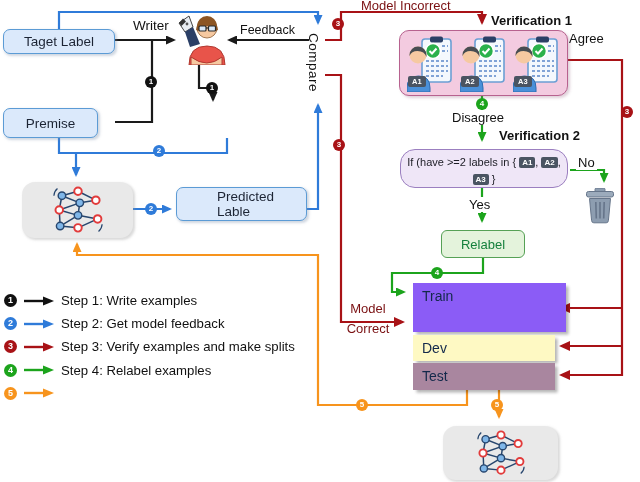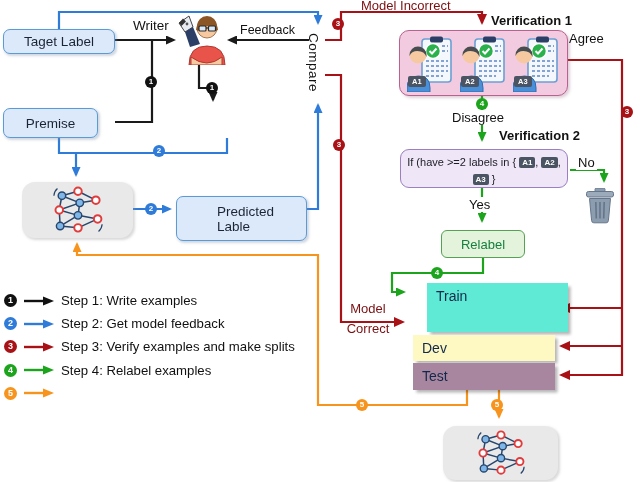--- a/index.html
+++ b/index.html
@@ -7,21 +7,21 @@
        font-family:"Liberation Sans","DejaVu Sans",sans-serif;overflow:hidden;}
   svg.wires{position:absolute;left:0;top:0;z-index:1;}
   .node{position:absolute;z-index:2;box-sizing:border-box;}
   .box-blue{background:#dbe9fb;border:1.6px solid #5b9bd5;border-radius:7px;
     display:flex;align-items:center;justify-content:center;
     font-size:13.5px;color:#1c2434;box-shadow:1.5px 1.5px 2.5px rgba(120,140,170,.35);}
   .gray-box{background:#e9e9e9;border-radius:13px;display:flex;align-items:center;justify-content:center;
     box-shadow:1.5px 1.5px 2.5px rgba(150,150,150,.35);}
   .v1box{background:#f3cbe0;border:1.8px solid #b7628f;border-radius:10px;
     display:flex;gap:7px;padding:5px 7px;box-shadow:2px 2px 3px rgba(150,100,130,.3);}
-  .v2box{background:#efe6f7;border:1.8px solid #9b7fc0;border-radius:9px;
+  .v2box{background:#efe6f7;border:1.8px solid #9b7fc0;border-radius:15px;
     font-size:11px;color:#1c1c24;text-align:center;padding-top:4px;line-height:1.5;}
   .relabel{background:#e4f3dc;border:1.6px solid #56a156;border-radius:6px;
     display:flex;align-items:center;justify-content:center;font-size:13px;color:#15803d;}
   .split{color:#13294b;font-size:14px;padding:5px 0 0 9px;box-shadow:2.5px 2.5px 3px rgba(0,0,0,.3);}
   .lbl{position:absolute;z-index:3;font-size:13px;color:#111;white-space:nowrap;}
   .darkred{color:#7a1012;}
   .bold{font-weight:bold;}
   .whitebg{background:#fff;padding:0 2px;}
   .vert{writing-mode:vertical-rl;letter-spacing:.5px;}
   .sbadge{position:absolute;z-index:4;width:12px;height:12px;border-radius:50%;
@@ -95,21 +95,21 @@
       <path d="M499 390 V417" stroke="#f7941d" marker-end="url(#mo)"></path>
     </g>
   </svg>
 
   <div class="node box-blue" style="left:3px;top:29px;width:112px;height:25px;">
     <span>Taget Label</span>
   </div>
   <div class="node box-blue" style="left:3px;top:108px;width:95px;height:30px;">
     <span>Premise</span>
   </div>
-  <div class="node box-blue" style="left:176px;top:196px;width:131px;height:45px;padding-left:40px;">
+  <div class="node box-blue" style="left:176px;top:187px;width:131px;height:34px;padding-left:40px;">
     <span>Predicted Lable</span>
   </div>
 
   <div class="node gray-box" style="left:22px;top:182px;width:111px;height:56px;">
     <svg width="66" height="50" viewBox="0 0 64 56">
       <g stroke="#27466e" stroke-width="1.7">
         <line x1="14" y1="12" x2="32" y2="7"></line>
           <line x1="32" y1="7" x2="52" y2="17"></line>
         <line x1="14" y1="12" x2="34" y2="20"></line>
           <line x1="34" y1="20" x2="52" y2="17"></line>
@@ -225,21 +225,21 @@
       <span class="a-inline">A2</span><span>,</span>
       <span class="a-inline">A3</span>
       <span>}</span>
     </div>
   </div>
 
   <div class="node relabel" style="left:441px;top:230px;width:84px;height:28px;">
     <span>Relabel</span>
   </div>
 
-  <div class="node split" style="left:427px;top:283px;width:141px;height:49px;background:#5eead4;">
+  <div class="node split" style="left:413px;top:283px;width:153px;height:49px;background:#8b5cf6;">
     <span>Train</span>
   </div>
   <div class="node split" style="left:413px;top:335px;width:142px;height:26px;background:#fef9c3;">
     <span>Dev</span>
   </div>
   <div class="node split" style="left:413px;top:363px;width:142px;height:27px;background:#a9869f;">
     <span>Test</span>
   </div>
 
   <div class="node" style="left:585px;top:188px;width:30px;height:36px;">

